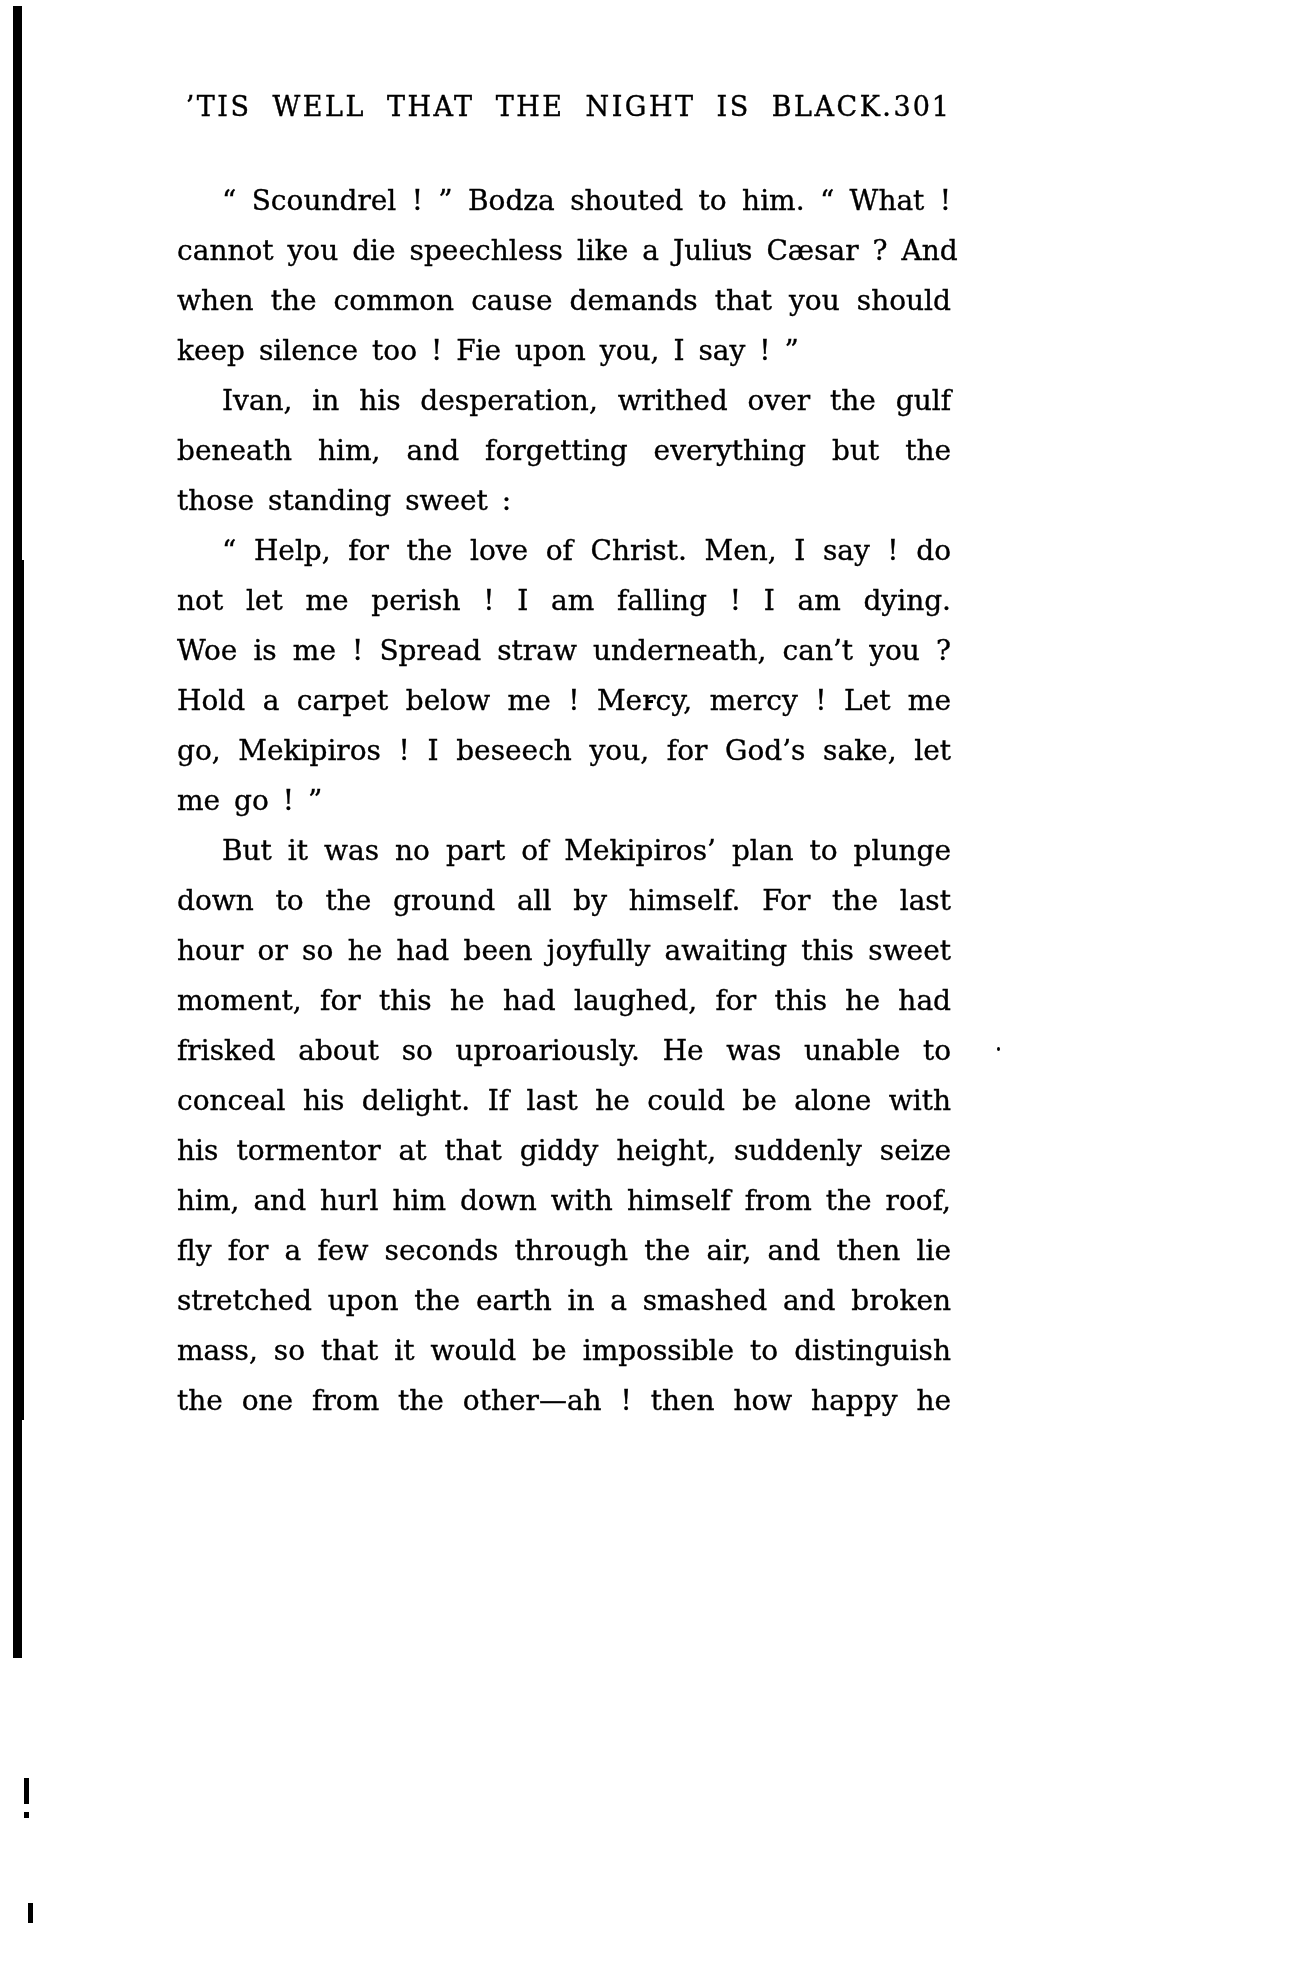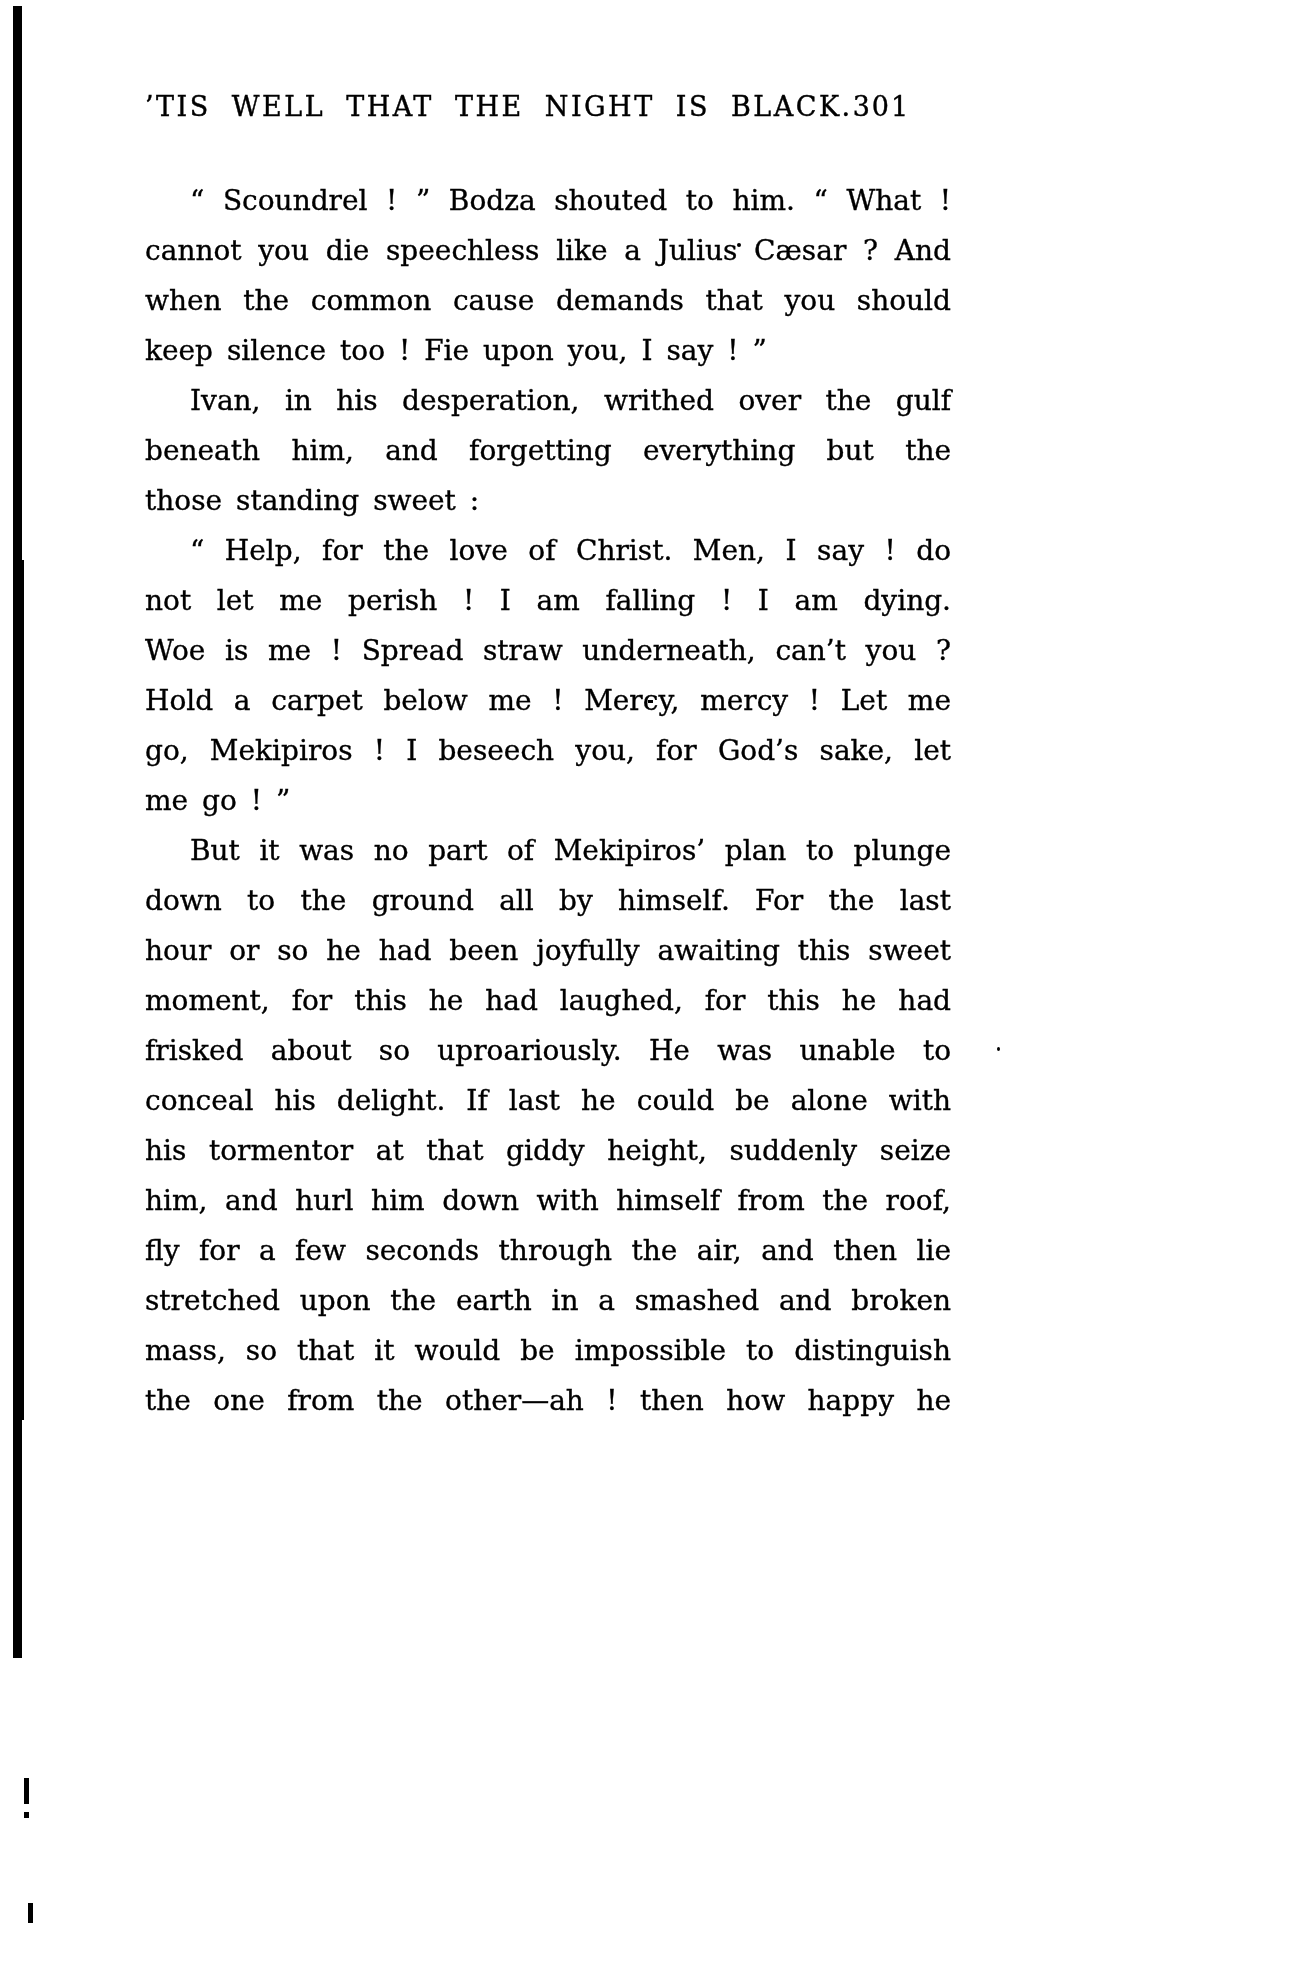--- a/index.html
+++ b/index.html
@@ -27,21 +27,21 @@
 
   .content {
     position: absolute;
     left: 145px;
     top: 90px;
     width: 806px;
   }
 
   .running-head {
     display: flex;
-    justify-content: flex-start;
+    justify-content: flex-end;
     align-items: baseline;
     font-size: 27px;
     line-height: 34px;
     letter-spacing: 2.5px;
     word-spacing: 10px;
     margin-bottom: 52px;
     -webkit-text-stroke: 0.4px #000;
     white-space: nowrap;
   }
   .page-number { letter-spacing: 2px; }
@@ -50,20 +50,21 @@
     font-size: 28px;
     line-height: 50px;
     word-spacing: 0.18em;
     -webkit-text-stroke: 0.35px #000;
   }
   .line {
     text-align: justify;
     text-align-last: justify;
     height: 50px;
     white-space: nowrap;
+    margin-left: 32px;
   }
   .line.first { text-indent: 45px; }
   .line.para-end { text-align-last: left; white-space: normal; }
 </style>
 </head>
 <body>
 
 <div class="page">
 
   <div class="artifact binding-line"></div>

